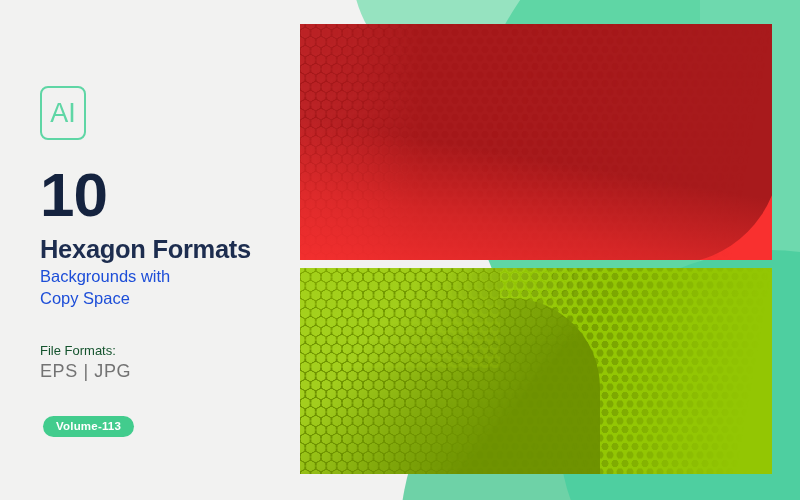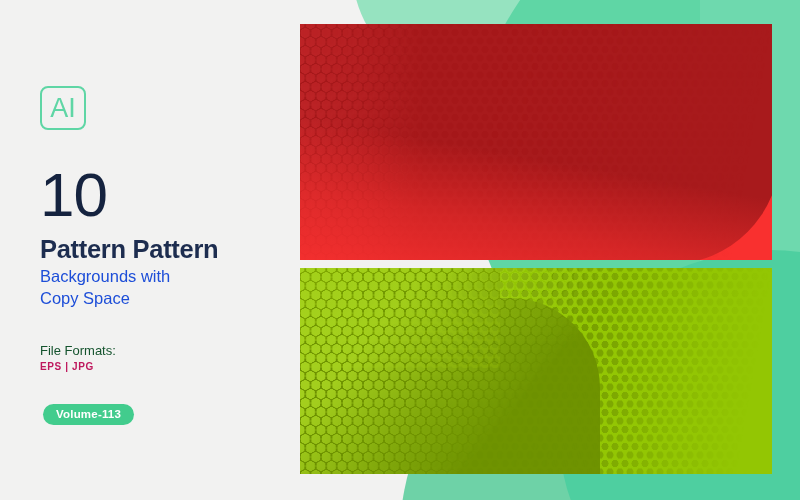--- a/index.html
+++ b/index.html
@@ -69,38 +69,38 @@
     top: 0;
     width: 250px;
     height: 500px;
     z-index: 5;
   }
   .ai-badge {
     position: absolute;
     left: 0;
     top: 86px;
     width: 46px;
-    height: 44px;
+    height: 54px;
     box-sizing: border-box;
     border: 2px solid #5fd6a5;
     border-radius: 8px;
     color: #5fd6a5;
     font-size: 27px;
     letter-spacing: 0px;
     display: flex;
     align-items: center;
     justify-content: center;
     font-weight: 400;
   }
   .count {
     position: absolute;
     left: 0;
     top: 164px;
     font-size: 62px;
-    font-weight: normal;
+    font-weight: bold;
     color: #15233f;
     letter-spacing: -1px;
     line-height: 1;
   }
   .title {
     position: absolute;
     left: 0;
     top: 235px;
     font-size: 25.5px;
     font-weight: bold;
@@ -122,29 +122,29 @@
     position: absolute;
     left: 0;
     top: 343px;
     font-size: 13px;
     color: #14532d;
   }
   .formats-value {
     position: absolute;
     left: 0;
     top: 361px;
-    font-size: 10px;
-    font-weight: bold;
-    color: #be185d;
+    font-size: 18px;
+    font-weight: normal;
+    color: #737373;
     letter-spacing: 0.6px;
   }
   .volume-pill {
     position: absolute;
     left: 3px;
-    top: 404px;
+    top: 416px;
     padding: 4px 13px 5px 13px;
     background: #42cc8d;
     color: #ffffff;
     border-radius: 11px;
     font-size: 11.5px;
     font-weight: bold;
     letter-spacing: 0.2px;
   }
 
   
@@ -267,21 +267,21 @@
 
   <div class="mint-shape mint-top-circle"></div>
   <div class="mint-shape mint-right-band"></div>
   <div class="mint-right-edge"></div>
   <div class="mint-shape mint-bottom-circle"></div>
   <div class="mint-shape mint-bottom-right"></div>
 
   <div class="info">
     <div class="ai-badge">AI</div>
     <div class="count">10</div>
-    <div class="title">Pattern Pattern</div>
+    <div class="title">Hexagon Formats</div>
     <div class="subtitle" style="white-space: pre-line;">Backgrounds with
 Copy Space</div>
     <div class="formats-label">File Formats:</div>
     <div class="formats-value">EPS  |  JPG</div>
     <div class="volume-pill">Volume-113</div>
   </div>
 
   <div class="panel panel-red">
     <div class="red-dark-blob"></div>
     <div class="red-dark-blob2"></div>

